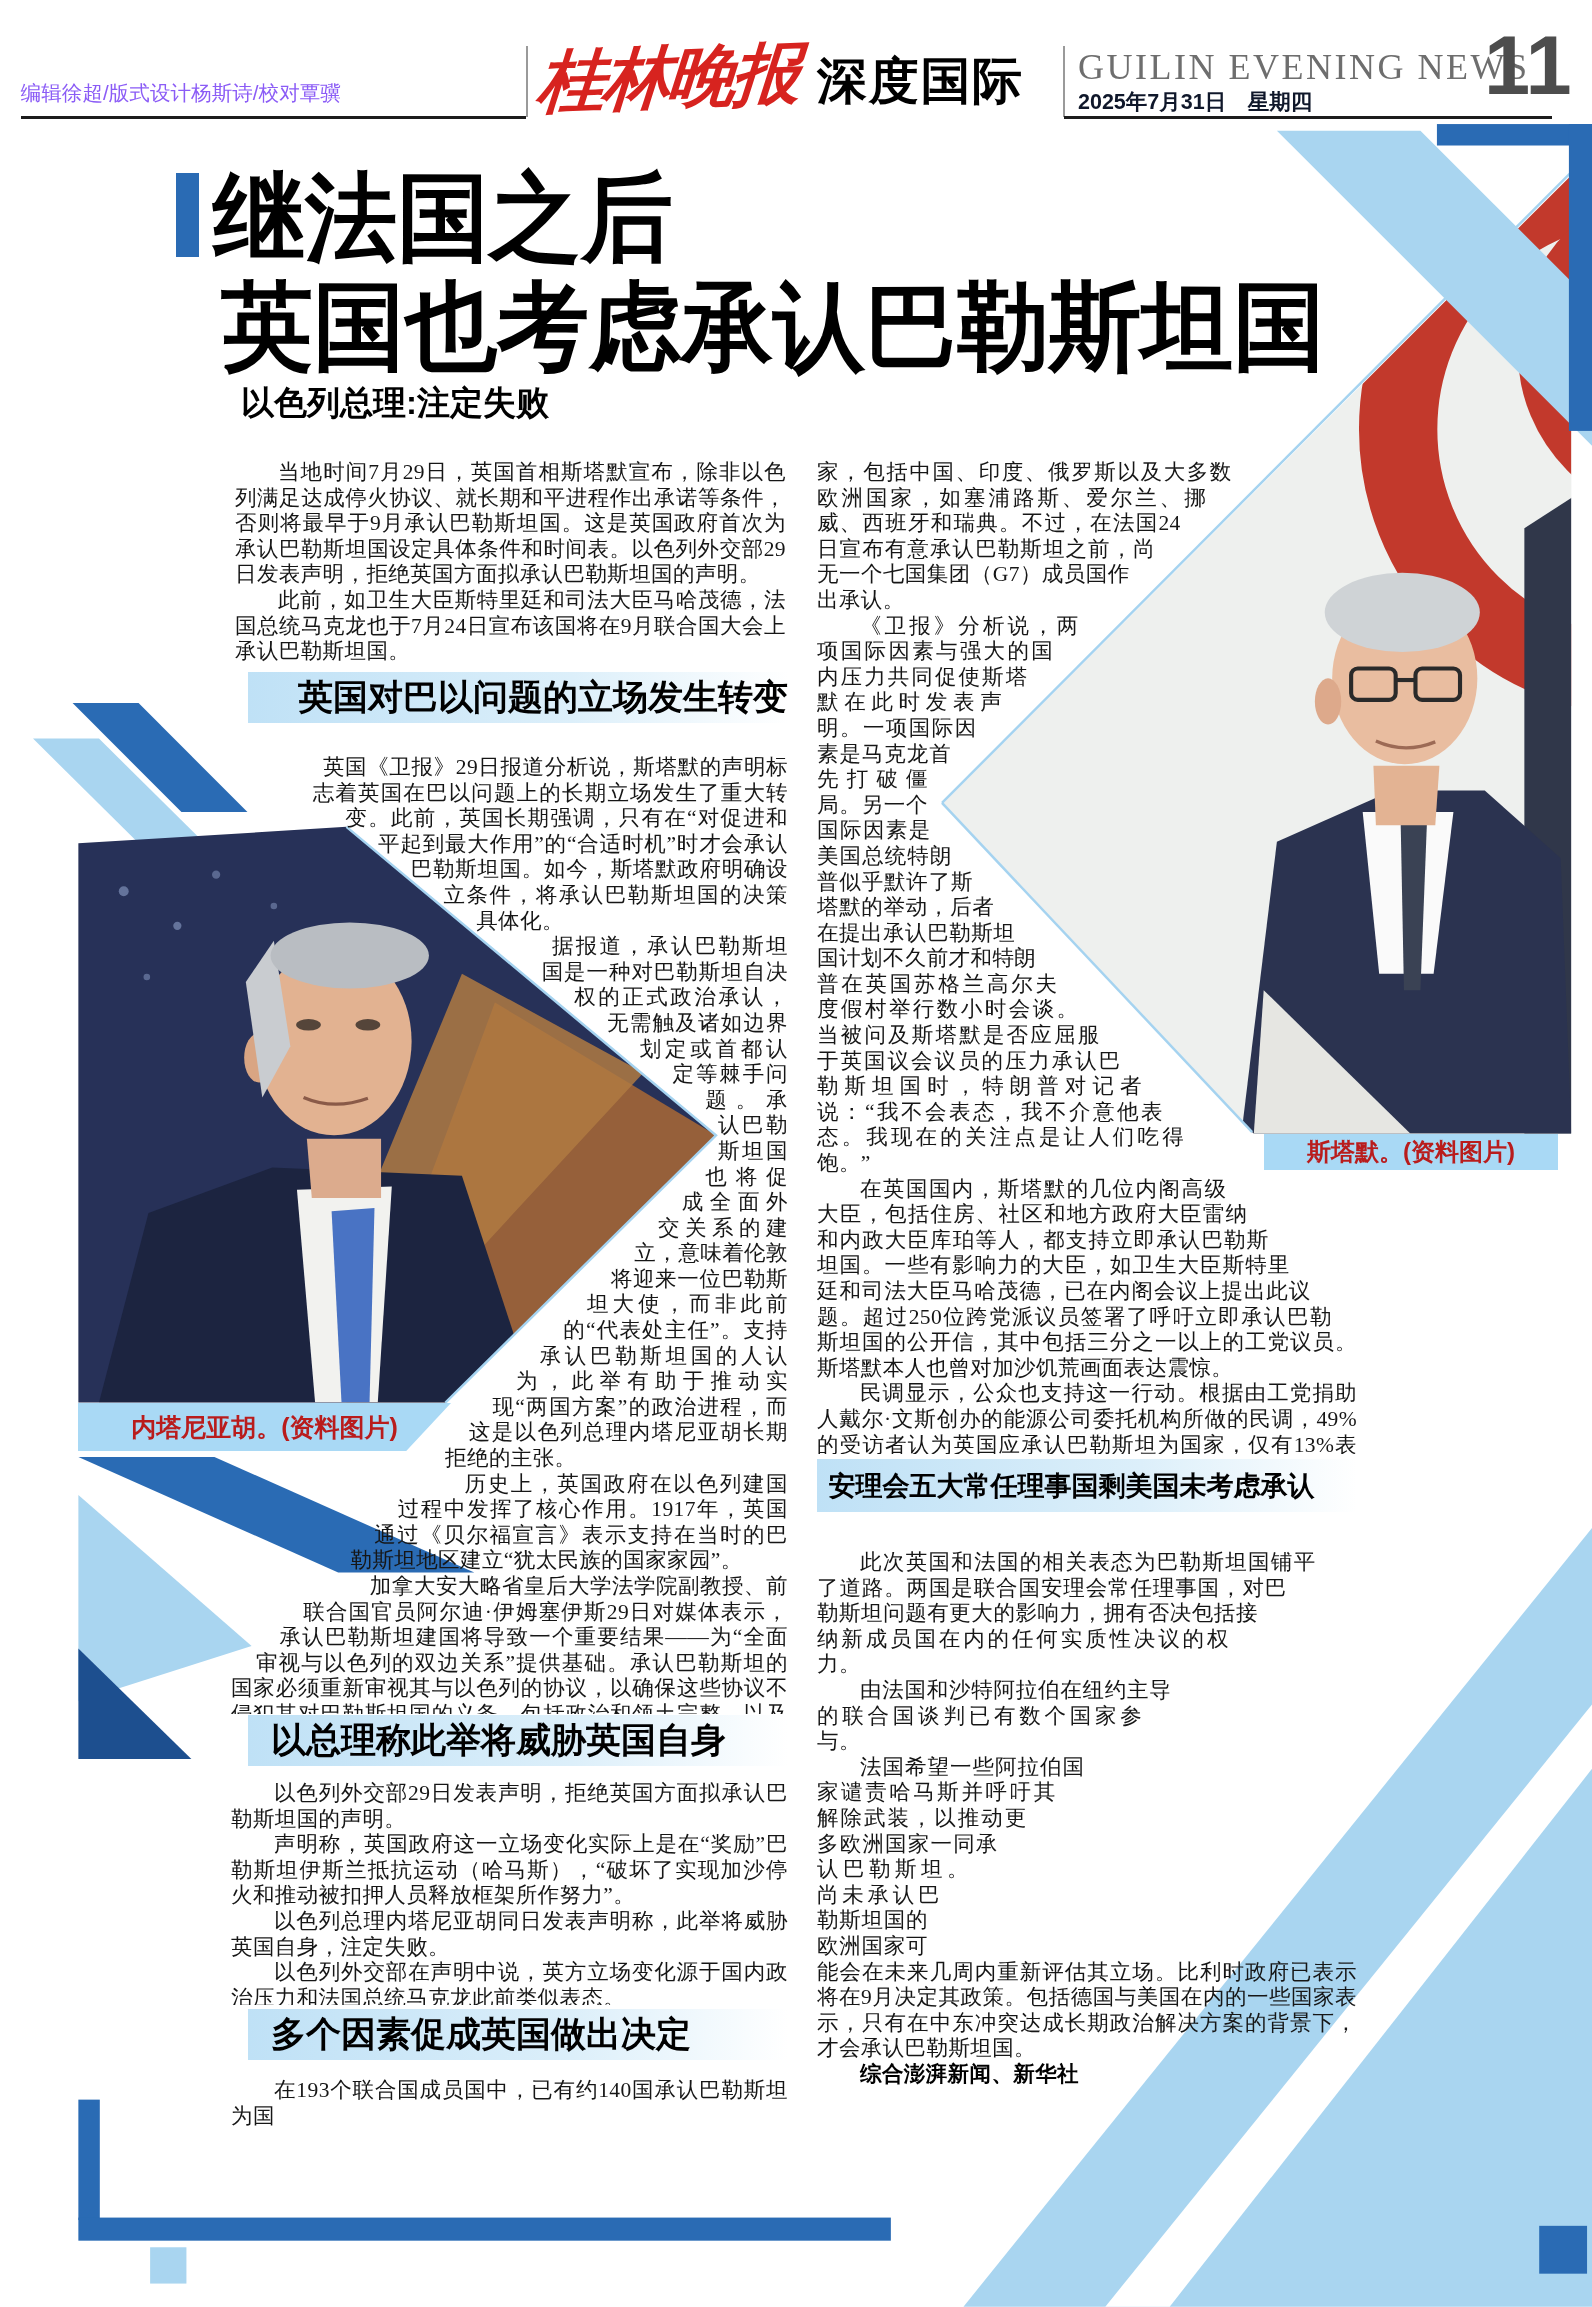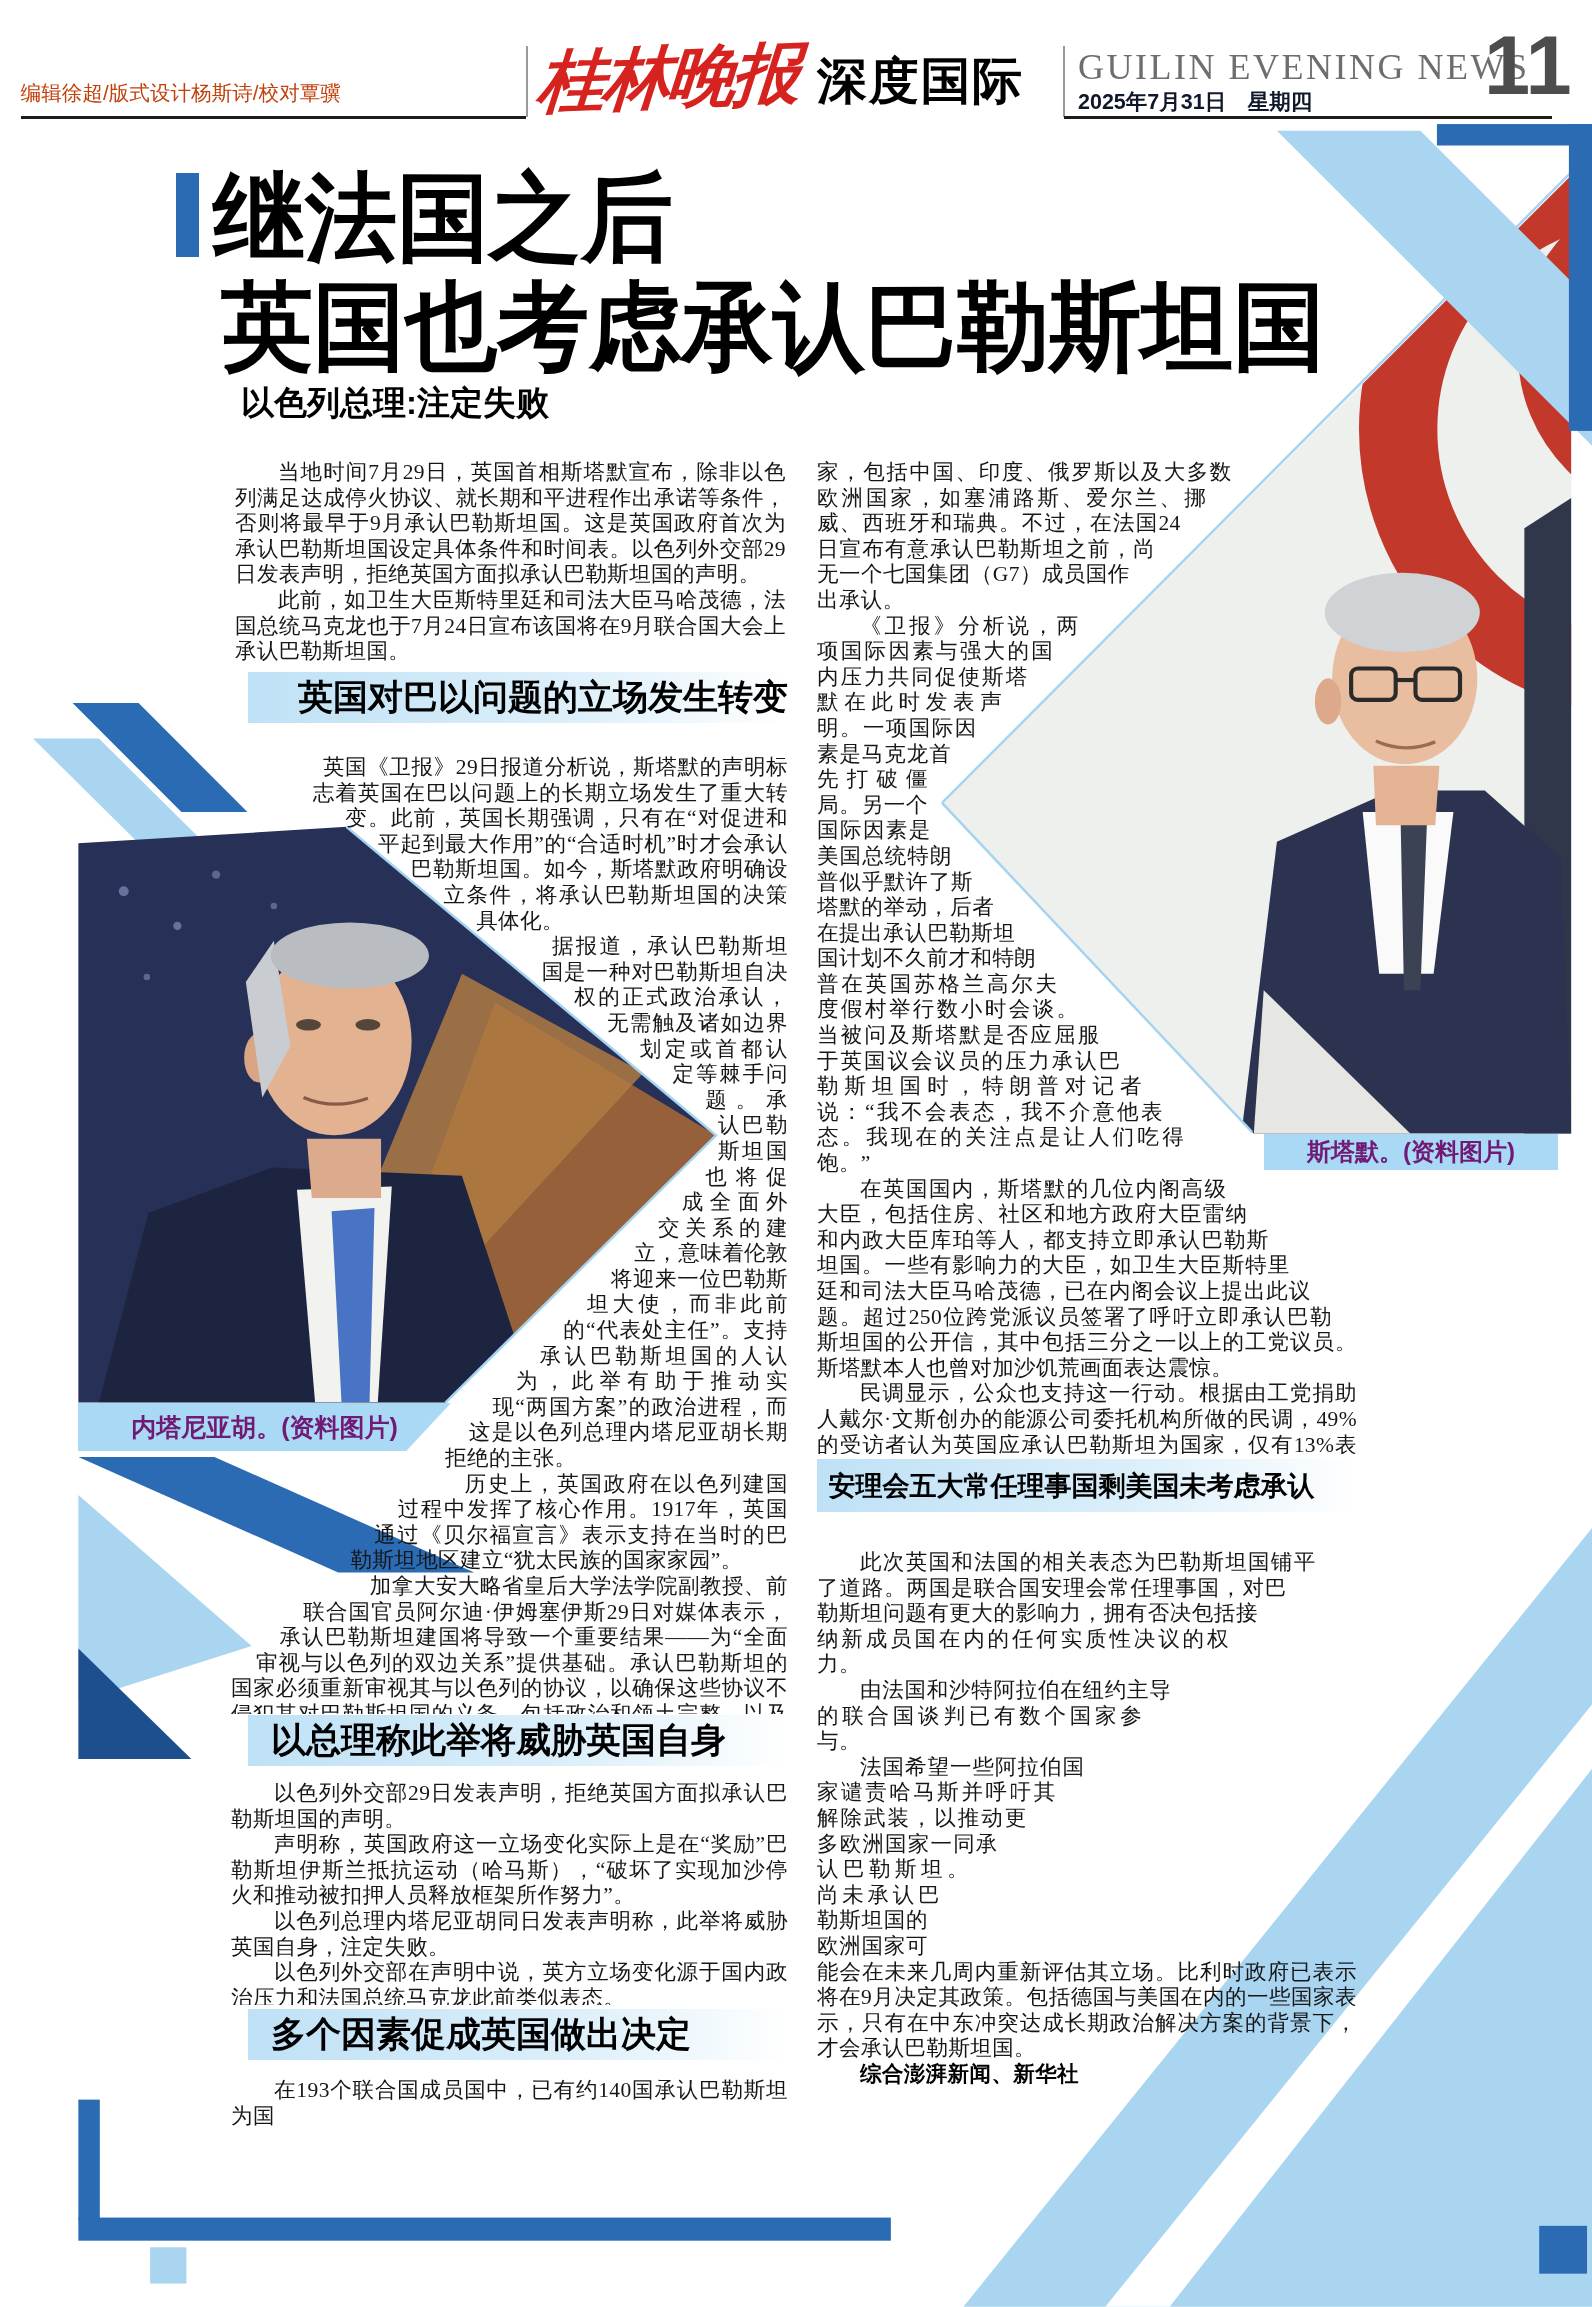--- a/index.html
+++ b/index.html
@@ -1,20 +1,20 @@
 <!DOCTYPE html>
 <html style="font-size:13.2px"><head>
 <meta charset="utf-8">
 <style>
   html,body{margin:0;padding:0;background:#ffffff;}
   #page{position:relative;width:1592px;height:2307px;background:#fff;overflow:hidden;
         font-family:"Liberation Serif","DejaVu Serif",serif;color:#141414;}
   .abs{position:absolute;}
   
-  .editors{left:20.6px;top:79px;font-size:20.6px;font-family:"Liberation Sans",sans-serif;color:#c2410c;}
+  .editors{left:20.6px;top:79px;font-size:20.6px;font-family:"Liberation Sans",sans-serif;color:#8b5cf6;}
   .rule{background:#1c1c1c;height:2.5px;}
   .rule-left{left:20.6px;top:116px;width:505px;}
   .rule-right{left:1064px;top:116px;width:488px;}
   .vline{width:1.7px;height:71px;top:46px;background:#9a9a9a;}
   .logo{left:538px;top:33px;width:248px;font-size:68px;font-weight:900;font-style:italic;
         color:#d7231f;font-family:"Liberation Serif",serif;transform:skewX(-6deg) rotate(-2deg);
         letter-spacing:-3.3px;white-space:nowrap;}
   .section-title{left:817px;top:48px;font-size:50px;font-weight:900;
         font-family:"Liberation Sans",sans-serif;color:#000;letter-spacing:1.7px;}
   .english-title{left:1078px;top:46px;font-size:36px;color:#6e6e6e;
@@ -52,21 +52,21 @@
   
   .hbar{height:51px;background:linear-gradient(90deg,#bfe1f6 0%,#dcefFA 60%,#ffffff 100%);
       display:flex;align-items:center;padding-left:23px;box-sizing:border-box;
       font-family:"Liberation Sans",sans-serif;font-weight:900;color:#000;}
   #h1bar{left:248px;top:672px;width:540px;font-size:35px;justify-content:flex-end;}
   #h2bar{left:248px;top:1715px;width:540px;font-size:35px;}
   #h3bar{left:248px;top:2009px;width:540px;font-size:35px;}
   #h4bar{left:817px;top:1459px;width:540px;height:53px;font-size:27px;padding-left:11.6px;}
   
   .caption{background:#a9d9f5;font-family:"Liberation Sans",sans-serif;font-weight:700;
-      color:#701a75;text-align:center;}
+      color:#b91c1c;text-align:center;}
   #cap1{left:78px;top:1403px;width:373px;height:48px;line-height:48px;font-size:25px;
       clip-path:polygon(0 0,100% 0,88% 100%,0 100%);}
   #cap2{left:1264px;top:1134px;width:294px;height:36px;line-height:36px;font-size:24px;}
   
   #deco{left:0;top:0;z-index:1;}
   .textlayer{z-index:2;}
 </style>
 <title>桂林晚报 深度国际</title></head>
 <body>
 

